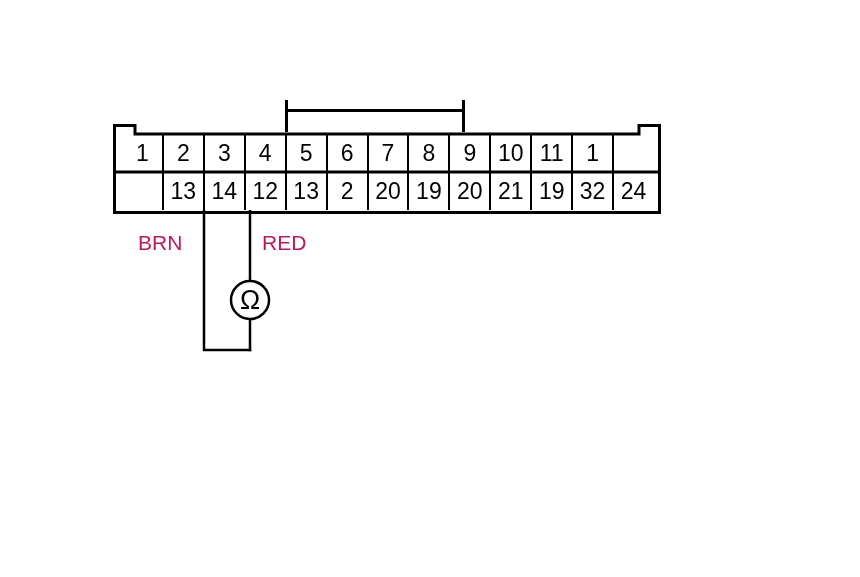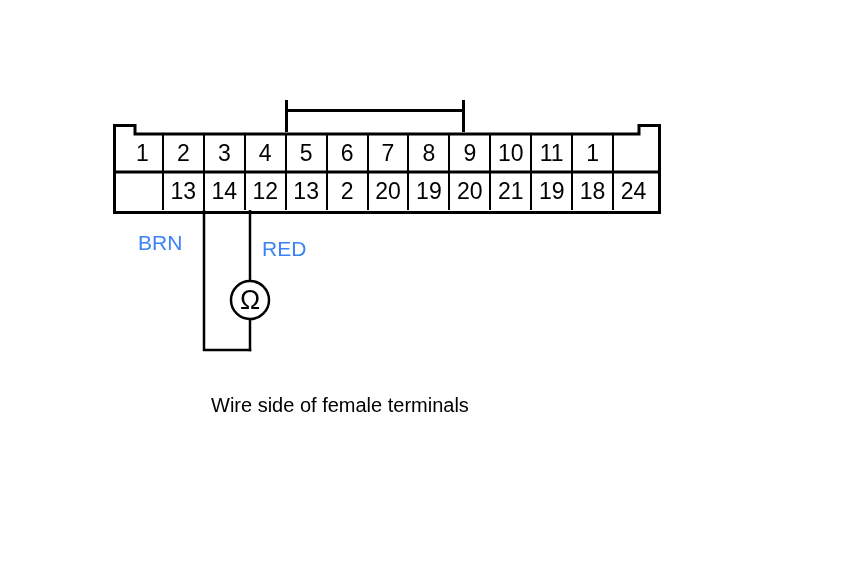--- a/index.html
+++ b/index.html
@@ -135,24 +135,24 @@
     width: 300px;
     height: 165px;
   }
   .circuit svg { display: block; }
 
   .wire-label {
     position: absolute;
     font-size: 21px;
     line-height: 24px;
     white-space: nowrap;
-    color: #3b82f6;
+    color: #be185d;
   }
   .wire-label.brn { left: 138px; top: 231px; }
-  .wire-label.red { left: 262px; top: 231px; margin-top: 6px; }
+  .wire-label.red { left: 262px; top: 231px; }
 
   .ohm-glyph {
     position: absolute;
     left: 231px;
     top: 281px;
     width: 38px;
     height: 38px;
     display: flex;
     align-items: center;
     justify-content: center;
@@ -219,21 +219,21 @@
         <div class="pin-cell">13</div>
         <div class="pin-cell">14</div>
         <div class="pin-cell">12</div>
         <div class="pin-cell">13</div>
         <div class="pin-cell">2</div>
         <div class="pin-cell">20</div>
         <div class="pin-cell">19</div>
         <div class="pin-cell">20</div>
         <div class="pin-cell">21</div>
         <div class="pin-cell">19</div>
-        <div class="pin-cell">18</div>
+        <div class="pin-cell">32</div>
         <div class="pin-cell">24</div>
       </div>
 
     </div>
   </div>
 
   <div class="circuit">
     <svg width="300" height="165" viewBox="0 0 300 165" xmlns="http://www.w3.org/2000/svg">
 
       <path d="M 91 0 L 91 140 L 137 140" fill="none" stroke="#000000" stroke-width="2.5" stroke-linecap="square" stroke-linejoin="miter"></path>
@@ -244,15 +244,14 @@
 
       <circle cx="137" cy="90" r="19" fill="#ffffff" stroke="#000000" stroke-width="2.5"></circle>
     </svg>
   </div>
 
   <div class="ohm-glyph">Ω</div>
 
   <div class="wire-label brn">BRN</div>
   <div class="wire-label red">RED</div>
 
-  <div class="diagram-caption">Wire side of female terminals</div>
 
 </div>
 
 </body></html>

